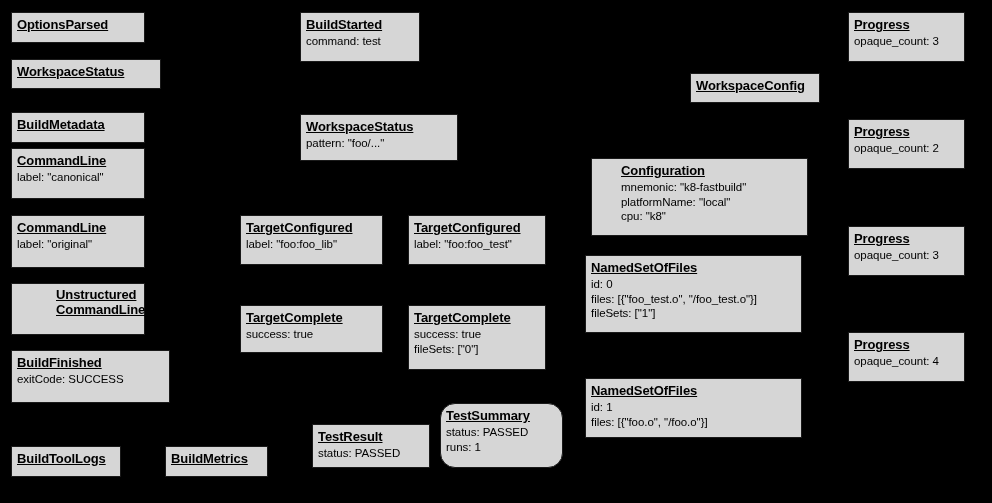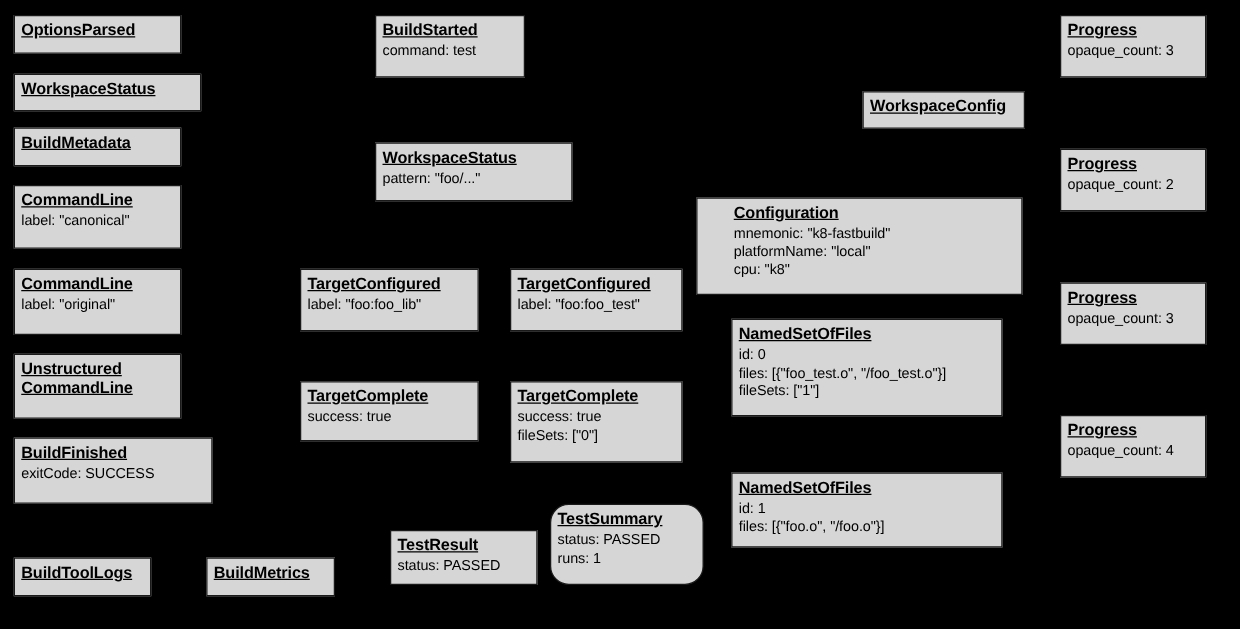--- a/index.html
+++ b/index.html
@@ -33,20 +33,21 @@
     font-weight: bold;
     text-decoration: underline;
     text-underline-offset: 1px;
     letter-spacing: -0.1px;
     white-space: nowrap;
     margin-bottom: 1px;
   }
   .node .title-line {
     display: block;
     line-height: 1.18;
+    margin-left: 39px;
   }
   .node .fields {
     display: block;
     margin-top: 2px;
   }
   .node .field {
     display: block;
     font-size: 11.5px;
     font-weight: normal;
     text-decoration: none;
@@ -54,21 +55,21 @@
     line-height: 1.28;
     letter-spacing: -0.05px;
   }
 </style>
 </head>
 <body>
 
 <div id="canvas">
     <div class="node" style="left: 11px; top: 12px; width: 134px; min-height: 31px;"><span class="title">OptionsParsed</span></div>
     <div class="node" style="left: 11px; top: 59px; width: 150px; min-height: 30px;"><span class="title">WorkspaceStatus</span></div>
-    <div class="node" style="left: 11px; top: 102px; width: 134px; min-height: 31px;"><span class="title">BuildMetadata</span></div>
+    <div class="node" style="left: 11px; top: 112px; width: 134px; min-height: 31px;"><span class="title">BuildMetadata</span></div>
     <div class="node" style="left: 11px; top: 148px; width: 134px; min-height: 51px;"><span class="title">CommandLine</span><span class="fields">
         <span class="field">label: "canonical"</span>
       </span></div>
     <div class="node" style="left: 11px; top: 215px; width: 134px; min-height: 53px;"><span class="title">CommandLine</span><span class="fields">
         <span class="field">label: "original"</span>
       </span></div>
     <div class="node" style="left: 11px; top: 283px; width: 134px; min-height: 52px;"><span class="title"><span class="title-line">Unstructured</span><span class="title-line">CommandLine</span></span></div>
     <div class="node" style="left: 11px; top: 350px; width: 159px; min-height: 53px;"><span class="title">BuildFinished</span><span class="fields">
         <span class="field">exitCode: SUCCESS</span>
       </span></div>
@@ -94,21 +95,21 @@
         <span class="field">fileSets: ["0"]</span>
       </span></div>
     <div class="node" style="left: 312px; top: 424px; width: 118px; min-height: 44px;"><span class="title">TestResult</span><span class="fields">
         <span class="field">status: PASSED</span>
       </span></div>
     <div class="node" style="left: 440px; top: 403px; width: 123px; min-height: 65px; border-radius: 15px;"><span class="title">TestSummary</span><span class="fields">
         <span class="field">status: PASSED</span>
         <span class="field">runs: 1</span>
       </span></div>
     <div class="node" style="left: 650px; top: 73px; width: 130px; min-height: 30px; margin-left: 40px;"><span class="title">WorkspaceConfig</span></div>
-    <div class="node" style="left: 557px; top: 158px; width: 261px; min-height: 78px; padding-left: 29px;"><span class="title">Configuration</span><span class="fields">
+    <div class="node" style="left: 591px; top: 158px; width: 217px; min-height: 78px; padding-left: 29px;"><span class="title">Configuration</span><span class="fields">
         <span class="field">mnemonic: "k8-fastbuild"</span>
         <span class="field">platformName: "local"</span>
         <span class="field">cpu: "k8"</span>
       </span></div>
     <div class="node" style="left: 585px; top: 255px; width: 217px; min-height: 78px;"><span class="title">NamedSetOfFiles</span><span class="fields">
         <span class="field">id: 0</span>
         <span class="field">files: [{"foo_test.o", "/foo_test.o"}]</span>
         <span class="field">fileSets: ["1"]</span>
       </span></div>
     <div class="node" style="left: 585px; top: 378px; width: 217px; min-height: 60px;"><span class="title">NamedSetOfFiles</span><span class="fields">

